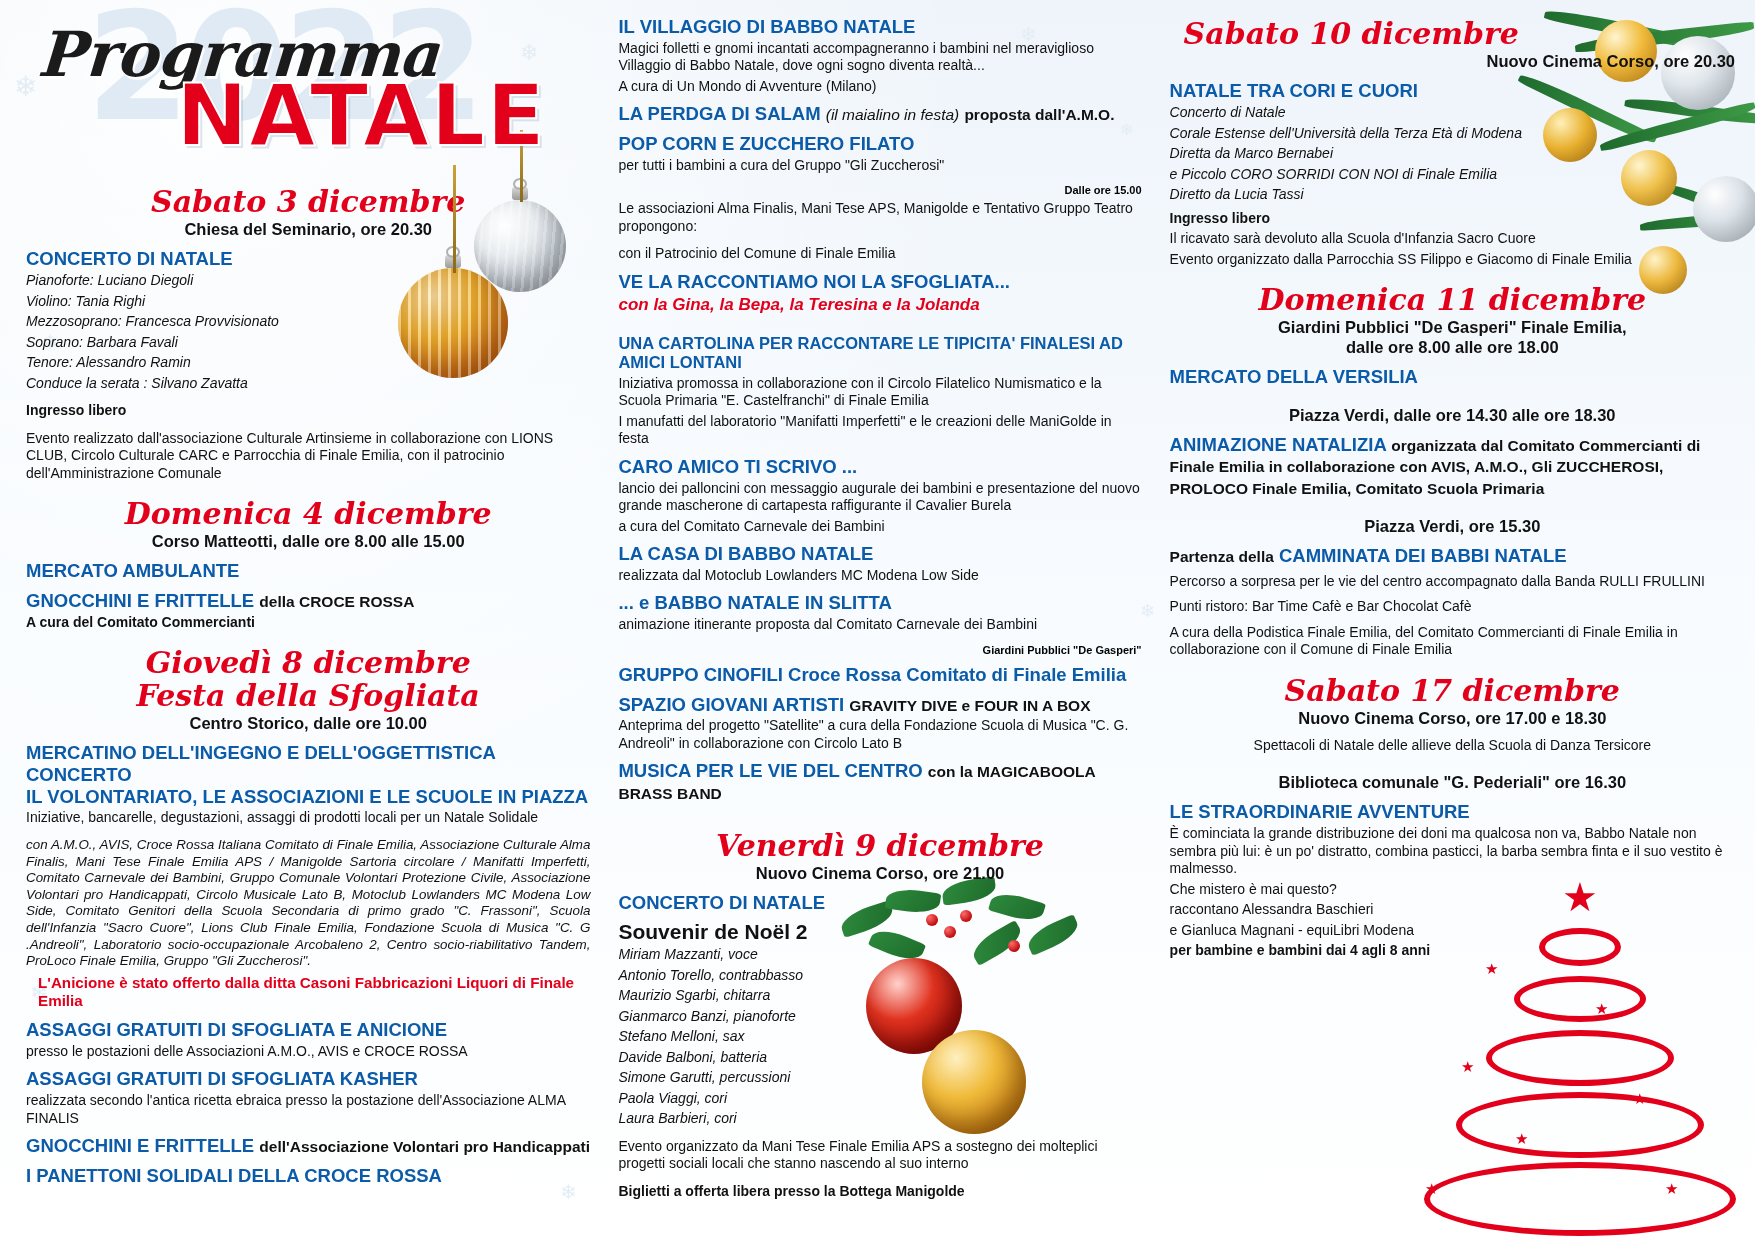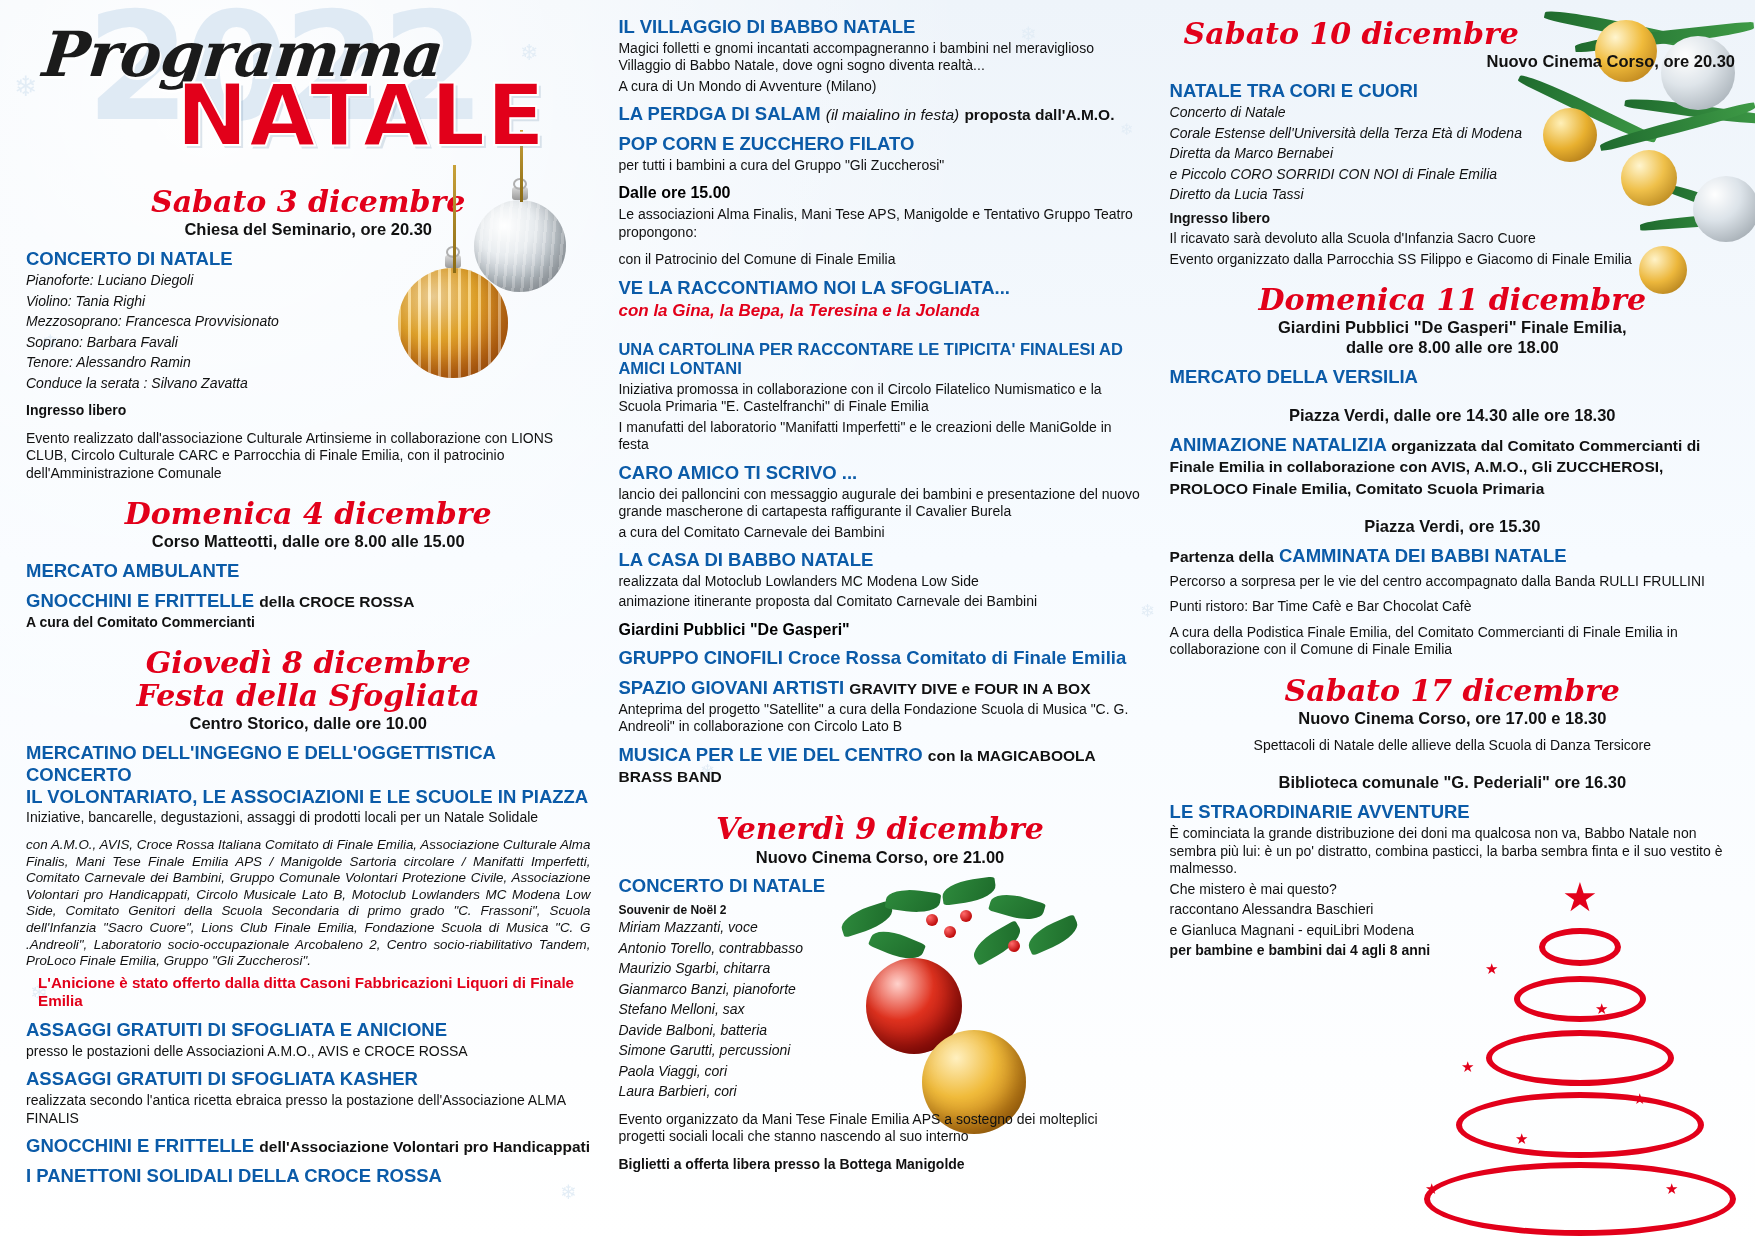--- a/index.html
+++ b/index.html
@@ -138,28 +138,28 @@
   .p.b { font-weight: bold; }
   .sub-red {
     color: #e2001a;
     font-weight: bold;
     font-style: italic;
     font-size: 17px;
     margin: 0 0 3px 0;
   }
   .subhead-bold {
     font-weight: bold;
-    font-size: 12px;
+    font-size: 21px;
     color: #111;
     margin: 6px 0 2px 0;
   }
   .center-bold {
     font-weight: bold;
-    font-size: 16px;
-    text-align: left;
+    font-size: 11px;
+    text-align: right;
     margin: 10px 0 4px 0;
   }
   .redline {
     color: #e2001a;
     font-weight: bold;
     font-size: 15.2px;
     margin: 4px 0 6px 12px;
     line-height: 1.22;
   }
   .spacer-s { height: 6px; }
@@ -453,20 +453,21 @@
       <div class="p">Iniziativa promossa in collaborazione con il Circolo Filatelico Numismatico e la Scuola Primaria "E. Castelfranchi" di Finale Emilia</div>
       <div class="p">I manufatti del laboratorio "Manifatti Imperfetti" e le creazioni delle ManiGolde in festa</div>
 
       <div class="ev-title">CARO AMICO TI SCRIVO ...</div>
       <div class="p"> lancio dei palloncini con messaggio augurale dei bambini e presentazione del nuovo grande mascherone di cartapesta raffigurante il Cavalier Burela</div>
       <div class="p">a cura del Comitato Carnevale dei Bambini</div>
 
       <div class="ev-title">LA CASA DI BABBO NATALE</div>
       <div class="p">realizzata dal Motoclub Lowlanders MC Modena Low Side</div>
 
+      <div class="ev-title">... e BABBO NATALE IN SLITTA</div>
       <div class="p">animazione itinerante proposta dal Comitato Carnevale dei Bambini</div>
 
       <div class="center-bold">Giardini Pubblici "De Gasperi"</div>
       <div class="ev-title">GRUPPO CINOFILI Croce Rossa Comitato di Finale Emilia</div>
       <div class="ev-title">
         <span>SPAZIO GIOVANI ARTISTI</span>
         <span class="blk">GRAVITY DIVE e FOUR IN A BOX</span>
       </div>
       <div class="p">Anteprima del progetto "Satellite" a cura della Fondazione Scuola di Musica "C. G. Andreoli" in collaborazione con Circolo Lato B</div>
       <div class="ev-title">

